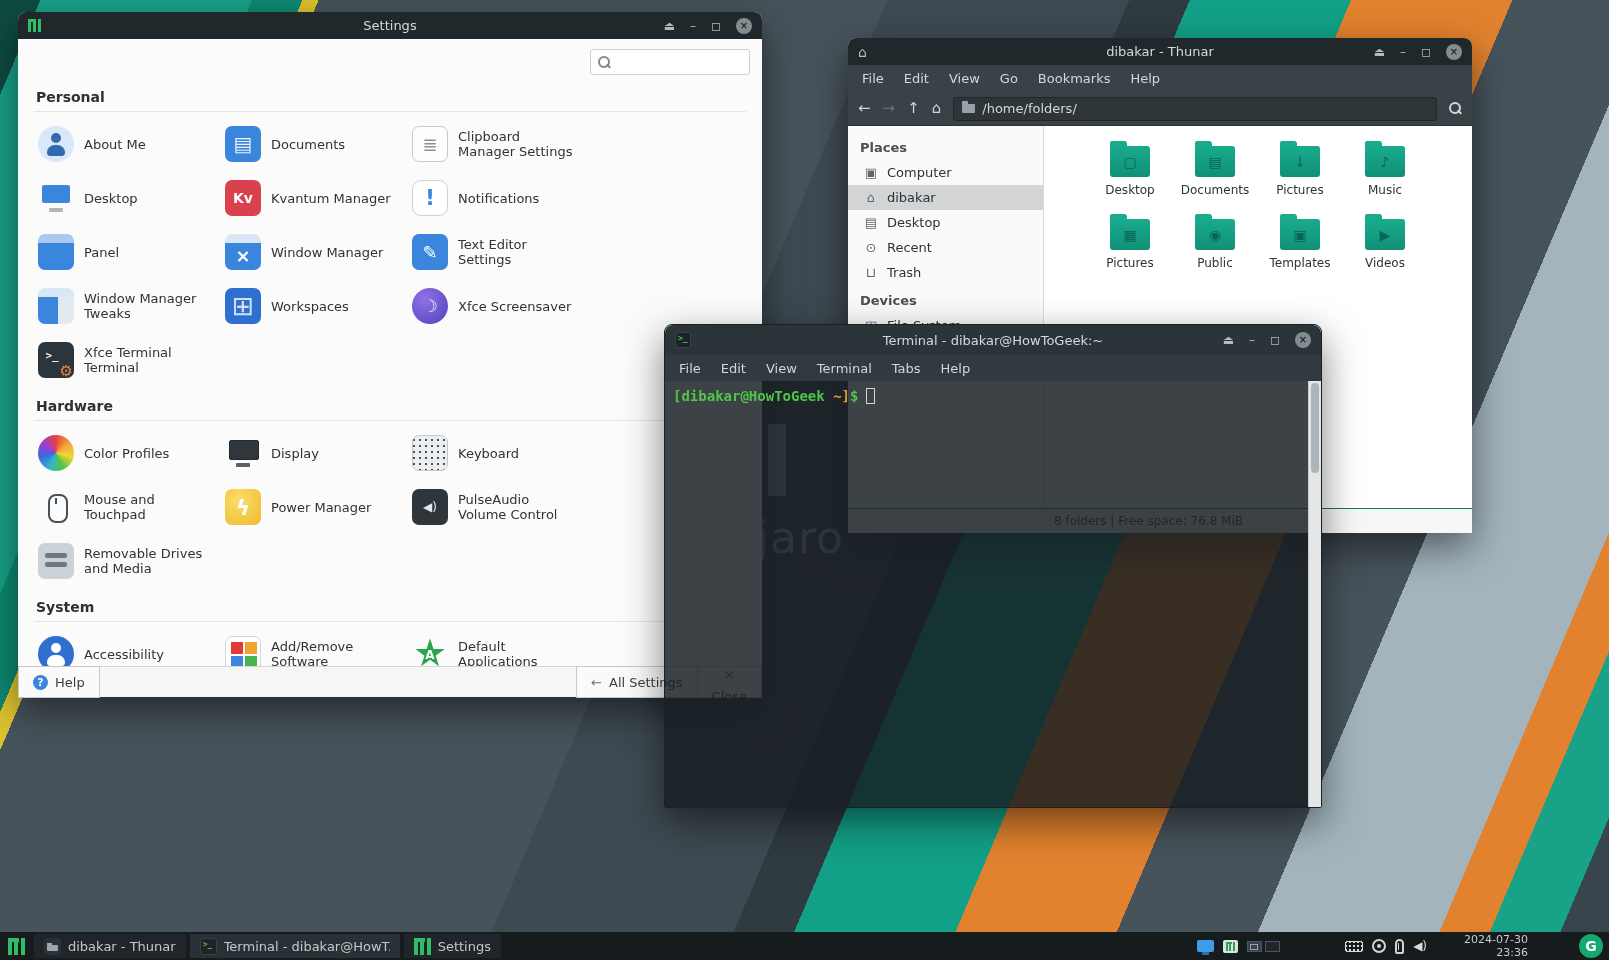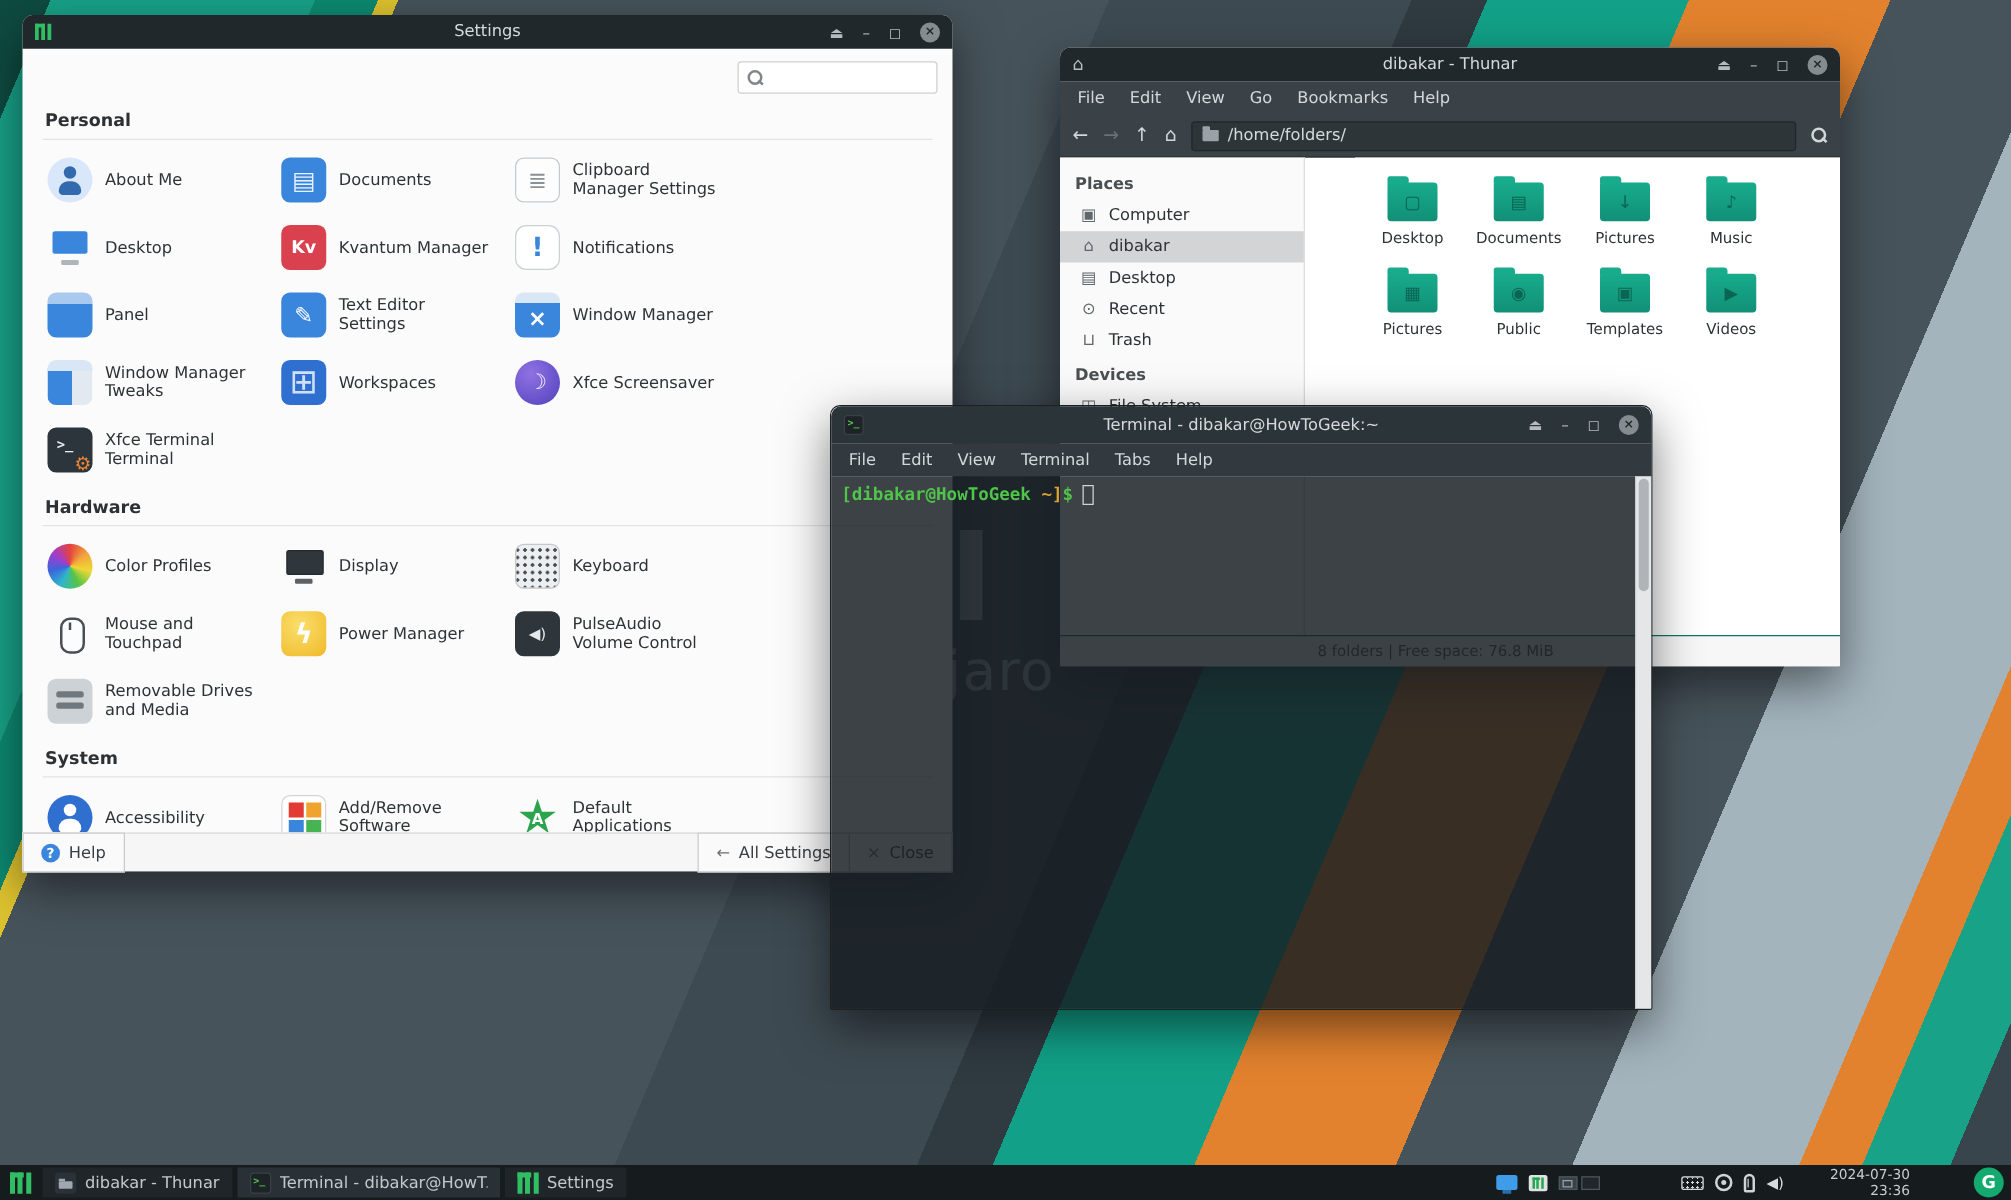--- a/index.html
+++ b/index.html
@@ -105,21 +105,21 @@
   .ic-pulse i::before { content:"◀)"; color:#e6e9eb; font-size:12px; }
   .ic-removable { background:#cdd2d6; }
   .ic-removable i::before { content:""; position:absolute; top:10px; left:7px; width:22px; height:5px; background:#70787f; border-radius:2px; box-shadow:0 9px 0 #70787f; }
   .ic-addremove { background-color:#fff; border:1px solid #d2d5d8; background-image:linear-gradient(#e23b34,#e23b34),linear-gradient(#f0a32f,#f0a32f),linear-gradient(#3a86dd,#3a86dd),linear-gradient(#46b450,#46b450); background-size:12px 12px; background-repeat:no-repeat; background-position:5px 5px,19px 5px,5px 19px,19px 19px; }
   .ic-defaultapps i::before { content:"★"; color:#2ca44d; font-size:38px; line-height:34px; margin-top:-2px; }
   .ic-defaultapps i::after { content:"A"; position:absolute; top:50%; left:50%; transform:translate(-50%,-42%); color:#fff; font-size:12px; font-weight:bold; }
   .s-footer { position:absolute; left:0; right:0; bottom:0; height:31px; background:#f6f6f6; border-top:1px solid #d8d8d8; display:flex; align-items:stretch; }
   .f-btn { border:1px solid #c9c9c9; background:#fafafa; display:flex; align-items:center; gap:7px; padding:0 14px; font-size:13px; color:#3a3e41; margin:-1px 0; }
   .f-btn.first { margin-left:0; }
   .f-btn.right { margin-left:auto; }
-  .f-btn + .f-btn.adj { margin-left:-1px; }
+  .f-btn + .f-btn.adj { margin-left:-1px;flex-direction:column; }
   .q-ico { width:15px; height:15px; border-radius:50%; background:#3a86dd; color:#fff; font-size:11px; font-weight:bold; display:flex; align-items:center; justify-content:center; }
   .f-glyph { color:#6b7176; }
 
   
   .thunar { left:848px; top:38px; width:624px; height:495px; background:#fff; z-index:1; display:flex; flex-direction:column; }
   .home-ico { color:#b9bec2; font-size:14px; }
   .toolbar { height:34px; background:#3b4247; border-bottom:1px solid #2a3034; display:flex; align-items:center; padding:0 10px; gap:12px; }
   .navbtn { color:#d3d7d9; font-size:15px; line-height:1; }
   .navbtn.disabled { color:#6b7277; }
   .pathbar { flex:1; height:24px; background:#2d3539; border:1px solid #20262a; border-radius:3px; display:flex; align-items:center; gap:7px; padding:0 8px; color:#d5d9db; font-size:13px; }
@@ -260,31 +260,31 @@
           </div>
 
           <div class="s-item">
             <span class="tile ic-panel">
               <i></i>
             </span>
             <span class="s-label">Panel</span>
           </div>
 
           <div class="s-item">
+            <span class="tile ic-wm">
+              <i></i>
+            </span>
+            <span class="s-label">Window Manager</span>
+          </div>
+
+          <div class="s-item">
             <span class="tile ic-editor">
               <i></i>
             </span>
             <span class="s-label">Text Editor Settings</span>
-          </div>
-
-          <div class="s-item">
-            <span class="tile ic-wm">
-              <i></i>
-            </span>
-            <span class="s-label">Window Manager</span>
           </div>
 
           <div class="s-item">
             <span class="tile ic-wmtweaks">
               <i></i>
             </span>
             <span class="s-label">Window Manager Tweaks</span>
           </div>
 
           <div class="s-item">

